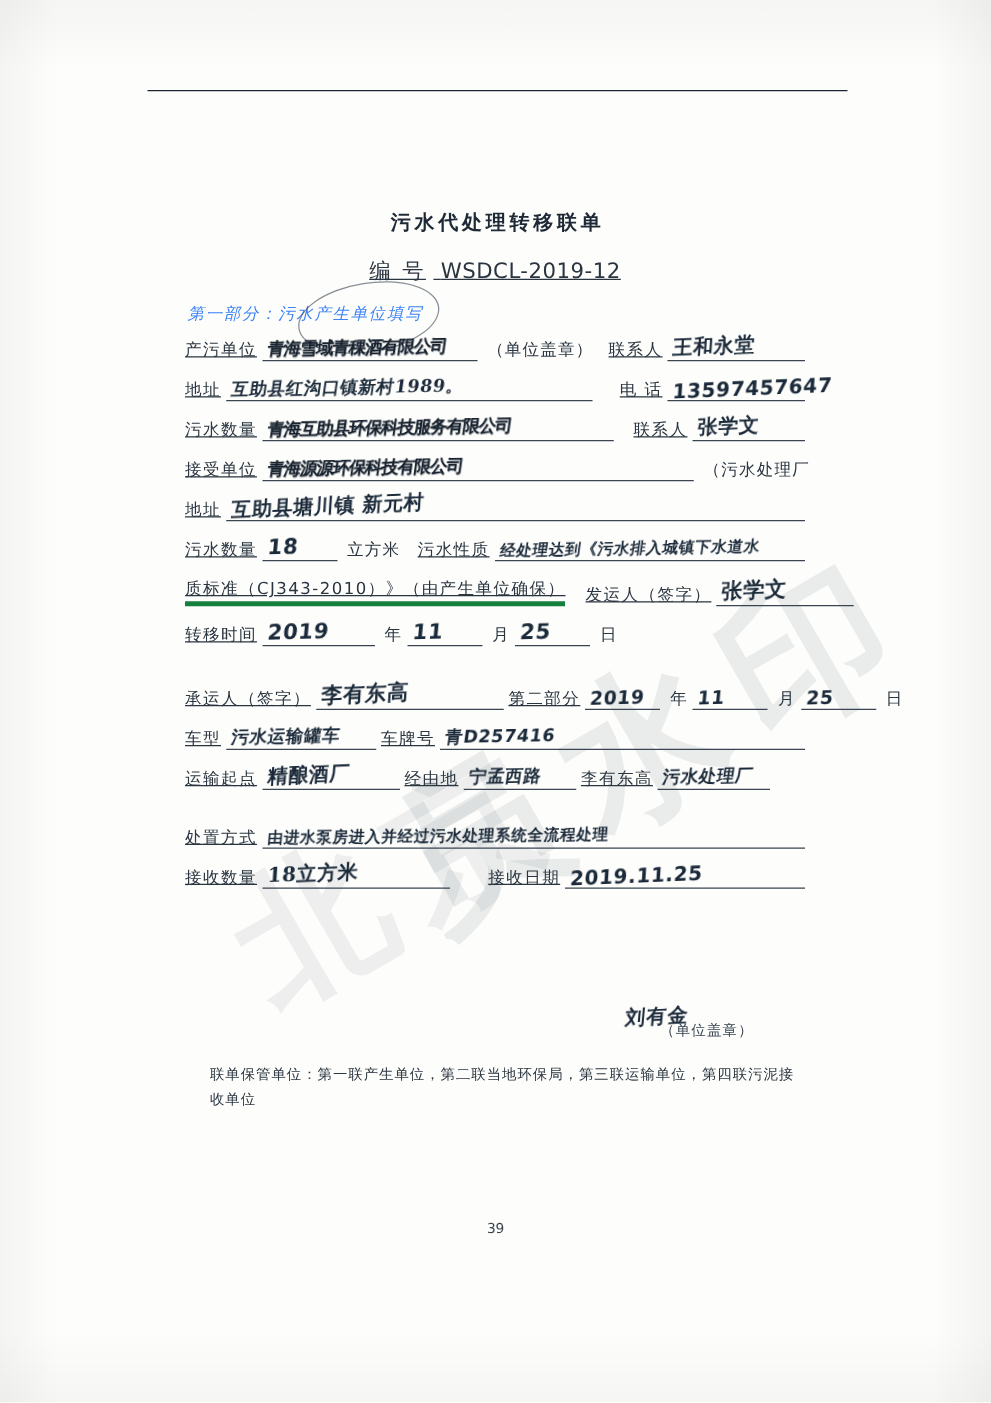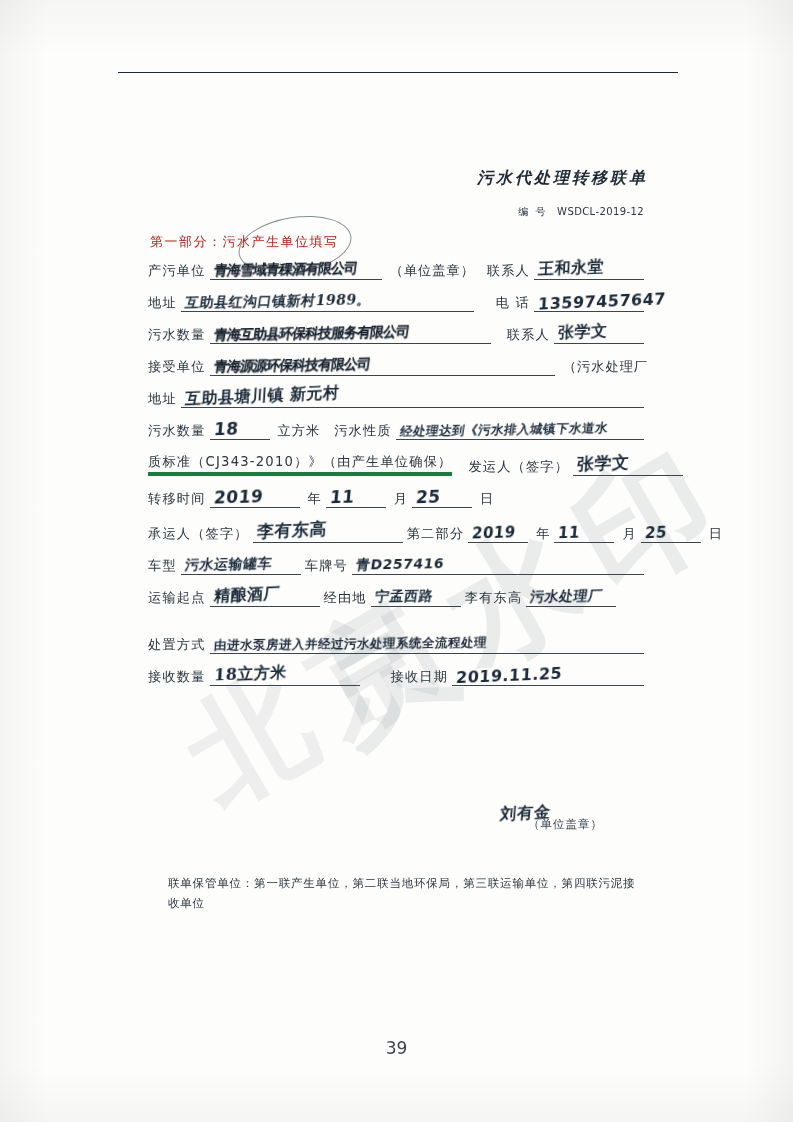--- a/index.html
+++ b/index.html
@@ -50,46 +50,46 @@
     transform:rotate(-30deg);
     white-space:nowrap;pointer-events:none;
   }
 
   
   .form{
     position:absolute;left:148px;top:168px;width:500px;
     font-size:13.2px;
   }
   .form-title{
-    text-align:right;font-size:16px;letter-spacing:3px;
+    text-align:center;font-size:16px;letter-spacing:3px;
     color:#1d2935;font-weight:600;
     margin-bottom:16px;
     filter:blur(.15px);
-    font-style:italic;
   }
   .serial{
-    text-align:right;font-size:10px;color:#2a3540;
-    margin:0 4px 14px 0;letter-spacing:.4px;
+    text-align:center;font-size:17px;color:#2a3540;
+    margin:0 4px 14px 0;letter-spacing:.4px;text-decoration:underline;
   }
   .serial .lbl{letter-spacing:2px;margin-right:6px;}
 
   .sect{
-    font-size:13px;letter-spacing:1.5px;color:#b91c1c;
+    font-size:13px;letter-spacing:1.5px;color:#3b82f6;
     margin:2px 0 10px 2px;
     filter:blur(.2px);
+    font-style:italic;
   }
 
   .row{
     display:flex;align-items:flex-end;
     margin-bottom:13px;
     min-height:19px;
   }
   .lab{
     flex:0 0 auto;white-space:nowrap;letter-spacing:1.2px;
-    color:#2a3540;filter:blur(.2px);
+    color:#2a3540;filter:blur(.2px);text-decoration:underline;
   }
   .fill{
     flex:1 1 auto;position:relative;
     border-bottom:1px solid #3a4550;
     min-height:18px;
     margin:0 4px;
   }
   .fill.mid{flex:0 0 120px;}
   .fill.w150{flex:0 0 150px;}
   .fill.w90{flex:0 0 90px;}
@@ -141,28 +141,28 @@
     font-weight:700;font-size:16px;color:#1b2a3a;
     transform:rotate(-3deg) skewX(-8deg);
     filter:blur(.35px);letter-spacing:1px;
   }
   .sign-lbl{
     font-size:11.5px;color:#37434f;letter-spacing:1px;
     margin-top:-4px;margin-left:28px;filter:blur(.3px);
   }
 
   .footnote{
-    position:absolute;left:168px;top:874px;width:470px;
+    position:absolute;left:168px;top:851px;width:470px;
     font-size:11.5px;line-height:1.7;color:#2b3640;
     letter-spacing:.8px;filter:blur(.25px);font-family:Liberation Serif, serif;
   }
 
   .page-num{
-    position:absolute;left:0;right:0;top:1038px;text-align:center;
-    font-size:17px;color:#3a4550;
+    position:absolute;left:0;right:0;top:976px;text-align:center;
+    font-size:11px;color:#3a4550;
   }
 </style>
 </head>
 <body>
 
 <div class="page">
 
   <div class="header-rule"></div>
 
   <div class="watermark">员水印</div>
@@ -242,21 +242,21 @@
     </div>
 
     <div class="row">
       <span class="lab" style="border-bottom:4px solid #15803d;padding-bottom:1px">质标准（CJ343-2010）》（由产生单位确保）</span>
       <span class="lab" style="margin-left:16px">发运人（签字）</span>
       <span class="fill w110">
         <span class="hw s3 big">张学文</span>
       </span>
     </div>
 
-    <div class="row" style="margin-bottom:16px">
+    <div class="row" style="margin-bottom:32px">
       <span class="lab">转移时间</span>
       <span class="fill w90">
         <span class="hw num big">2019</span>
       </span>
       <span class="inline-note">年</span>
       <span class="fill w60">
         <span class="hw num big">11</span>
       </span>
       <span class="inline-note">月</span>
       <span class="fill w60">

